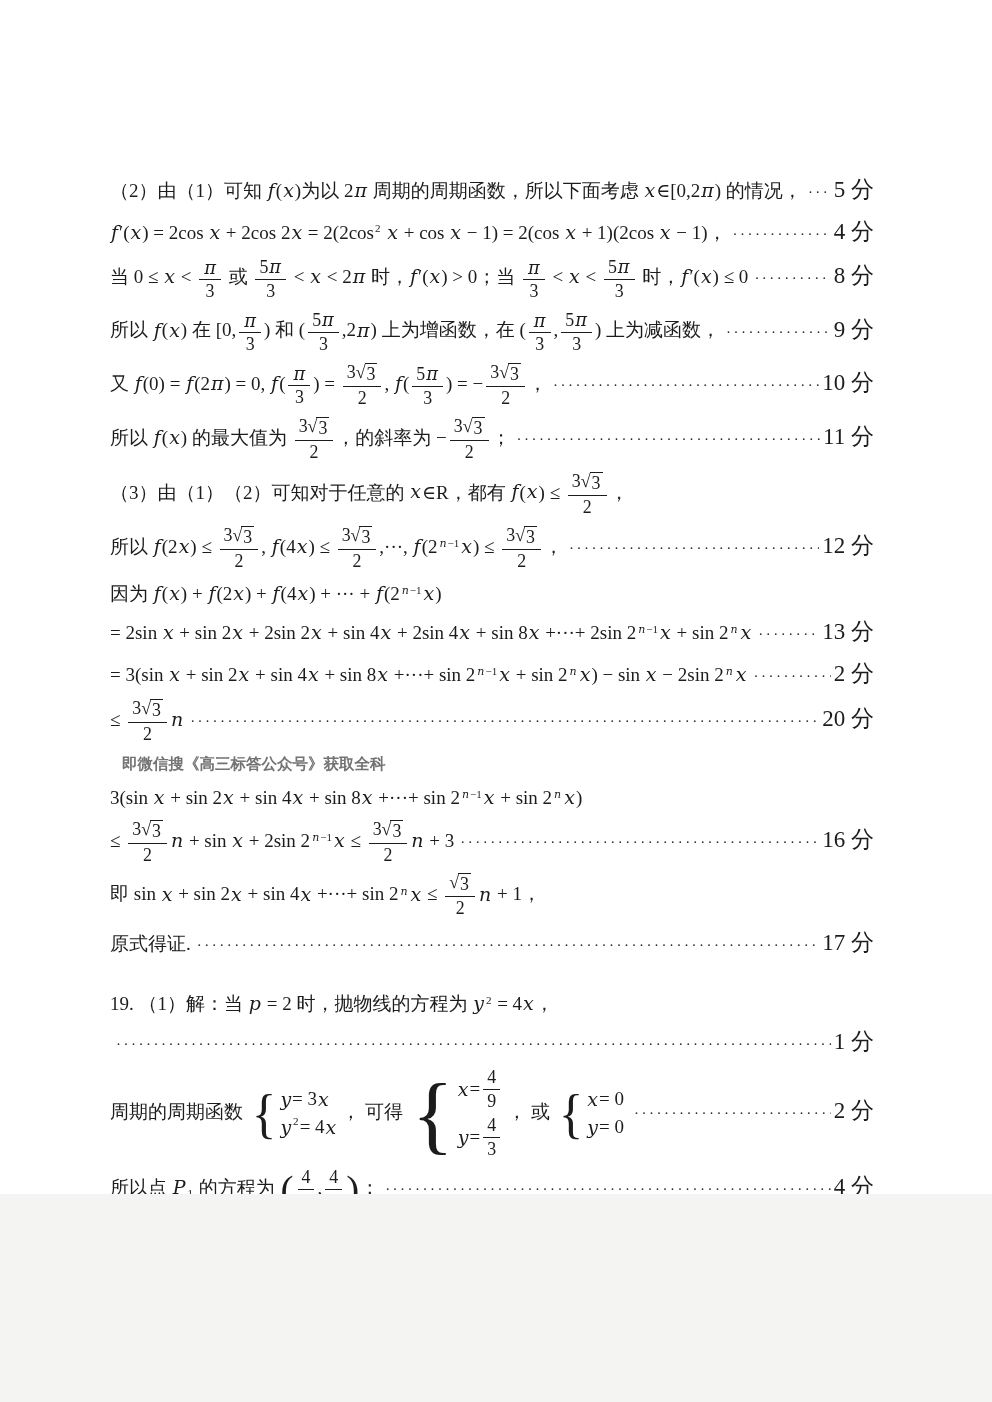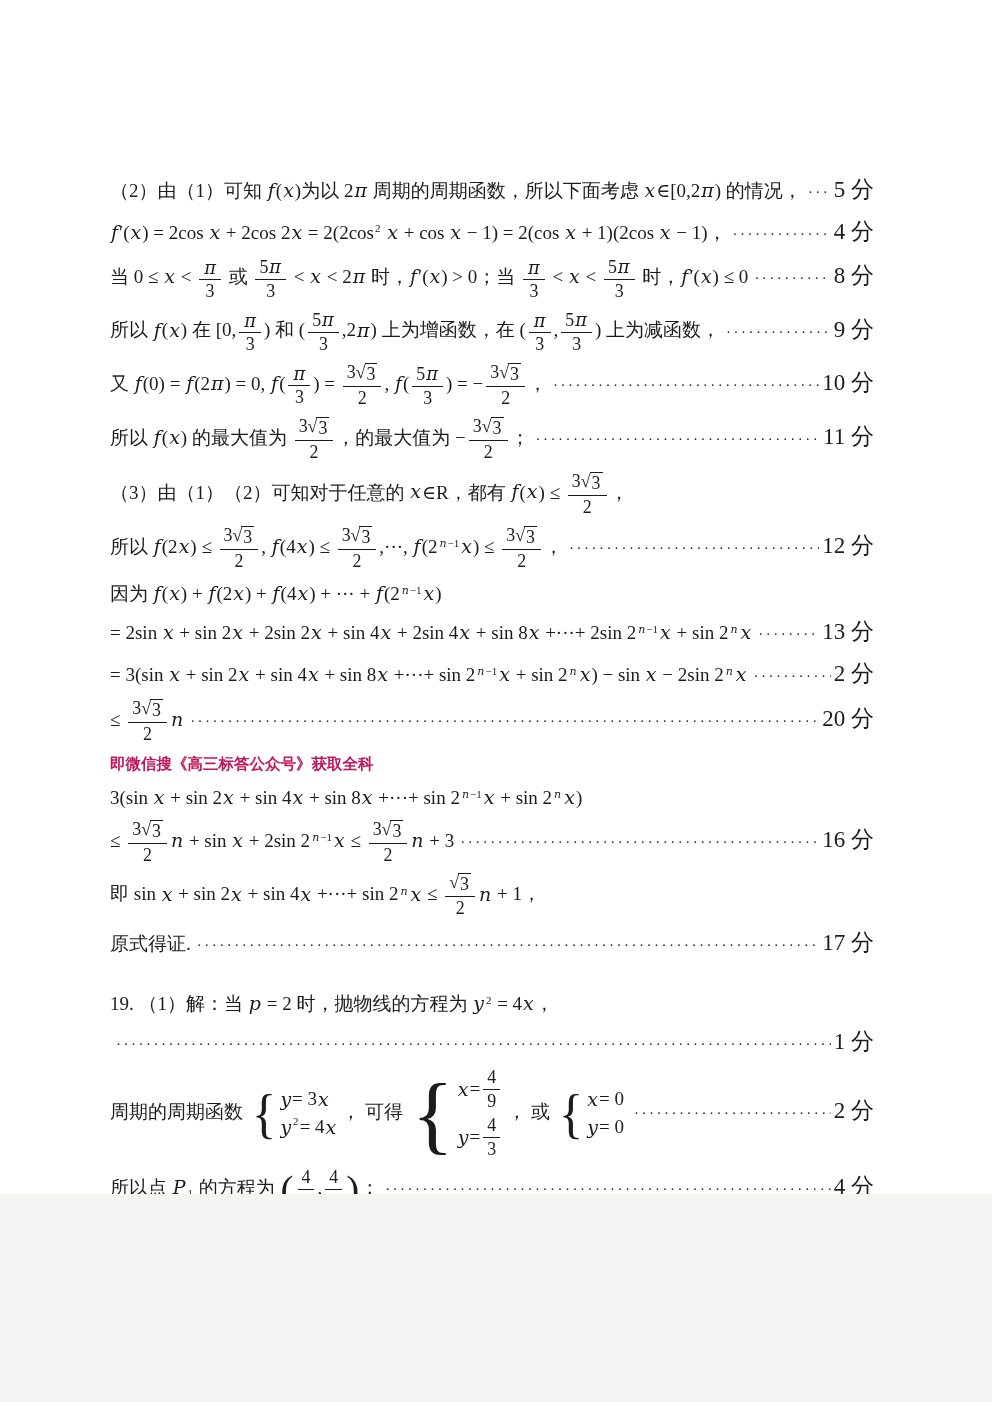--- a/index.html
+++ b/index.html
@@ -73,22 +73,22 @@
     font-size:2.05em;
     line-height:1;
     vertical-align:middle;
     font-weight:300;
     margin:0 1px;
   }
   .line.wm{
     font-family:"Liberation Sans","DejaVu Sans",sans-serif;
     font-weight:700;
     font-size:15.5px;
-    margin:6px 0 2px;
-    color:#be185d;
+    margin:6px 12px 2px;
+    color:#737373;
   }
   .footer{
     position:absolute;
     top:1246px; left:16px; right:0;
     text-align:right;
     font-size:17.5px;
     color:#1c1c1c;
     letter-spacing:1px;
   }
 </style>
@@ -225,21 +225,21 @@
               <span class="num">
                 <span class="t">3</span>
                 <span class="sqrt">
                   <span class="rad">√</span>
                   <span class="inner"><span class="t">3</span></span>
                 </span>
               </span>
               <span class="den">
                 <span class="t">2</span>
               </span>
-            </span><span class="t">，的最大值为 −</span><span class="frac">
+            </span><span class="t">，的斜率为 −</span><span class="frac">
               <span class="num">
                 <span class="t">3</span>
                 <span class="sqrt">
                   <span class="rad">√</span>
                   <span class="inner"><span class="t">3</span></span>
                 </span>
               </span>
               <span class="den">
                 <span class="t">2</span>
               </span>

